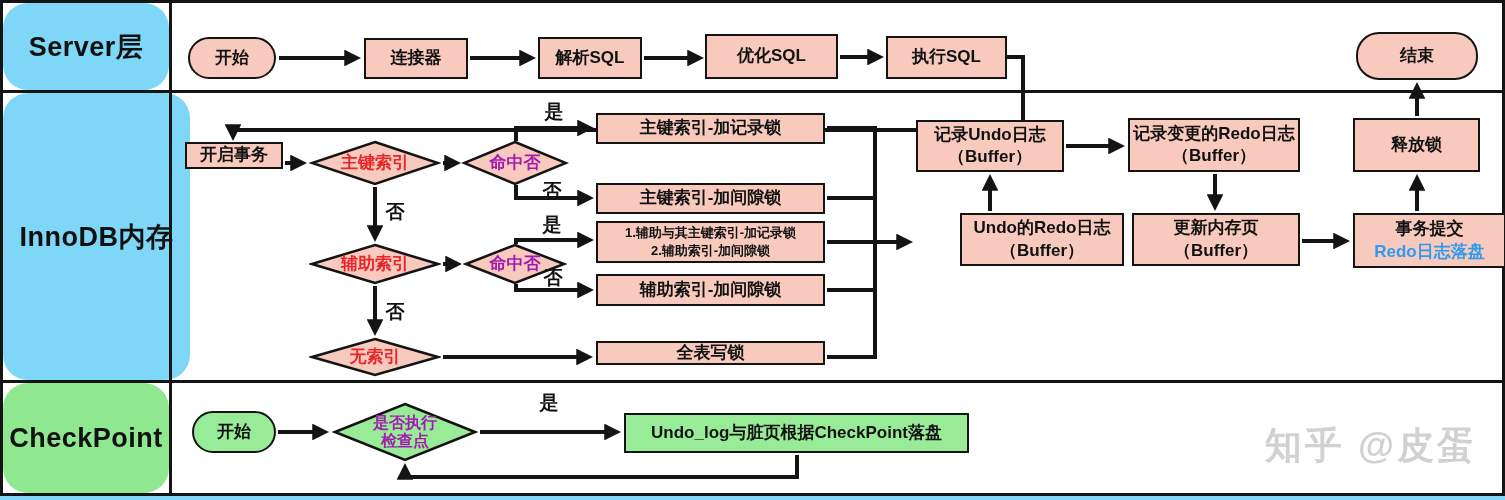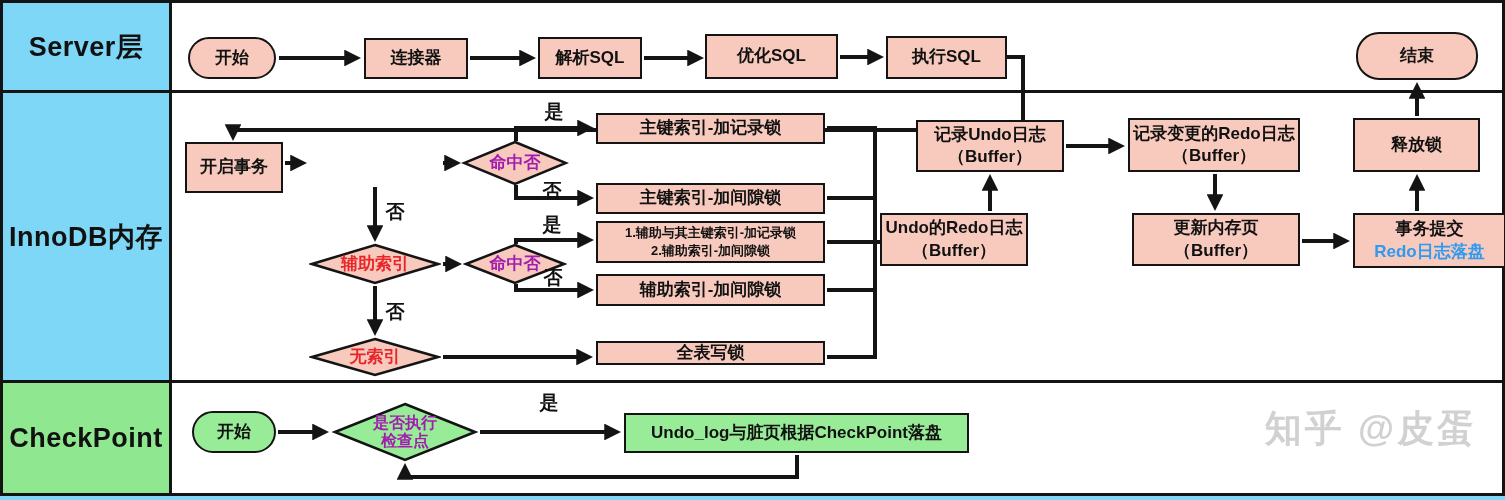--- a/index.html
+++ b/index.html
@@ -6,21 +6,21 @@
     --lane-blue:#7ed7f6; --lane-green:#8fe88f;
     --node-pink:#f8c9bd; --node-green:#98ec98;
     --highlight-red:#e8262a; --highlight-blue:#2196f3;
     --ink:#141414;
   }
   *{margin:0;padding:0;box-sizing:border-box;}
   body{background:#fff;font-family:"Liberation Sans",sans-serif;}
   #canvas{position:relative;width:1505px;height:500px;background:#fff;overflow:hidden;}
   .hline,.vline{position:absolute;background:var(--ink);}
   .cell{position:absolute;display:flex;align-items:center;justify-content:center;
-        font-weight:bold;color:#111;}
+        font-weight:bold;color:#111;border-radius:25px;}
   .cell.blue{background:var(--lane-blue);}
   .cell.green{background:var(--lane-green);justify-content:center;}
   .lane-label{font-size:27px;letter-spacing:0.5px;}
   svg.wires{position:absolute;left:0;top:0;z-index:1;}
   svg.wires polyline{fill:none;stroke:var(--ink);stroke-width:4;}
   .node{position:absolute;z-index:2;background:var(--node-pink);border:2px solid var(--ink);
         display:flex;flex-direction:column;align-items:center;justify-content:center;
         text-align:center;font-weight:bold;font-size:17px;line-height:1.3;color:#111;
         white-space:pre-line;}
   .node.pill{border-radius:23px;}
@@ -30,33 +30,33 @@
   .diamond{position:absolute;z-index:2;}
   .diamond svg{display:block;}
   .diamond polygon{fill:var(--node-pink);stroke:var(--ink);stroke-width:2.5;}
   .diamond.greenfill polygon{fill:var(--node-green);}
   .dlabel{position:absolute;inset:0;display:flex;align-items:center;justify-content:center;
           font-weight:bold;font-size:17px;color:#a21caf;text-align:center;white-space:pre-line;
           line-height:1.15;}
   .dlabel.red{color:var(--highlight-red);}
   .edge-label{position:absolute;z-index:3;width:28px;height:24px;display:flex;align-items:center;
               justify-content:center;font-weight:bold;font-size:19px;color:#111;}
-  .watermark{position:absolute;z-index:4;right:28px;top:404px;font-size:37px;font-weight:bold;
+  .watermark{position:absolute;z-index:4;right:28px;top:421px;font-size:37px;font-weight:bold;
              color:#c9c9c9;letter-spacing:3px;opacity:0.85;}
   .strip{position:absolute;left:0;top:496px;width:1505px;height:4px;background:var(--lane-blue);z-index:0;}
 </style>
 </head>
 <body>
 
 <div id="canvas">
 
   <div class="cell blue lane-label" style="left:3px;top:3px;width:166px;height:87px">
       <span>Server层</span>
     </div>
-  <div class="cell blue lane-label" style="left:3px;top:93px;width:166px;height:287px">
+  <div class="cell blue lane-label" style="left:3px;top:93px;width:187px;height:287px">
       <span>InnoDB内存</span>
     </div>
   <div class="cell green lane-label" style="left:3px;top:383px;width:166px;height:110px">
       <span>CheckPoint</span>
     </div>
 
   <div class="hline" style="left:0;top:0;width:1505px;height:3px"></div>
   <div class="hline" style="left:0;top:90px;width:1505px;height:3px"></div>
   <div class="hline" style="left:0;top:380px;width:1505px;height:3px"></div>
   <div class="hline" style="left:0;top:493px;width:1505px;height:3px"></div>
@@ -105,22 +105,28 @@
     </g>
   </svg>
 
   <div class="node pill" style="left:188px;top:37px;width:88px;height:42px"><span>开始</span></div>
   <div class="node" style="left:364px;top:38px;width:104px;height:41px"><span>连接器</span></div>
   <div class="node" style="left:538px;top:37px;width:104px;height:42px"><span>解析SQL</span></div>
   <div class="node" style="left:705px;top:34px;width:133px;height:45px"><span>优化SQL</span></div>
   <div class="node" style="left:886px;top:36px;width:121px;height:43px"><span>执行SQL</span></div>
   <div class="node pill" style="left:1356px;top:32px;width:122px;height:48px"><span>结束</span></div>
 
-  <div class="node" style="left:185px;top:142px;width:98px;height:51px"><span>开启事务</span></div>
+  <div class="node" style="left:185px;top:142px;width:98px;height:27px"><span>开启事务</span></div>
 
+  <div class="diamond" style="left:309px;top:140px;width:132px;height:46px">
+    <svg width="132" height="46">
+        <polygon points="66,2 129,23 66,44 3,23"></polygon>
+      </svg>
+    <span class="dlabel red">主键索引</span>
+  </div>
   <div class="diamond" style="left:461px;top:140px;width:108px;height:46px">
     <svg width="108" height="46">
         <polygon points="54,2 105,23 54,44 3,23"></polygon>
       </svg>
     <span class="dlabel">命中否</span>
   </div>
   <div class="diamond" style="left:309px;top:243px;width:132px;height:42px">
     <svg width="132" height="42">
         <polygon points="66,2 129,21 66,40 3,21"></polygon>
       </svg>
@@ -141,21 +147,21 @@
 
   <div class="node" style="left:596px;top:113px;width:229px;height:31px"><span>主键索引-加记录锁</span></div>
   <div class="node" style="left:596px;top:183px;width:229px;height:31px"><span>主键索引-加间隙锁</span></div>
   <div class="node small" style="left:596px;top:221px;width:229px;height:42px"><span>1.辅助与其主键索引-加记录锁
 2.辅助索引-加间隙锁</span></div>
   <div class="node" style="left:596px;top:274px;width:229px;height:32px"><span>辅助索引-加间隙锁</span></div>
   <div class="node" style="left:596px;top:341px;width:229px;height:24px"><span>全表写锁</span></div>
 
   <div class="node" style="left:916px;top:120px;width:148px;height:52px"><span>记录Undo日志
 （Buffer）</span></div>
-  <div class="node" style="left:880px;top:213px;width:148px;height:53px"><span>Undo的Redo日志
+  <div class="node" style="left:960px;top:213px;width:164px;height:53px"><span>Undo的Redo日志
 （Buffer）</span></div>
   <div class="node" style="left:1128px;top:118px;width:172px;height:54px"><span>记录变更的Redo日志
 （Buffer）</span></div>
   <div class="node" style="left:1132px;top:213px;width:168px;height:53px"><span>更新内存页
 （Buffer）</span></div>
   <div class="node" style="left:1353px;top:118px;width:127px;height:54px"><span>释放锁</span></div>
   <div class="node" style="left:1353px;top:213px;width:153px;height:55px">
     <span>事务提交</span>
     <span class="blue2">Redo日志落盘</span>
   </div>

